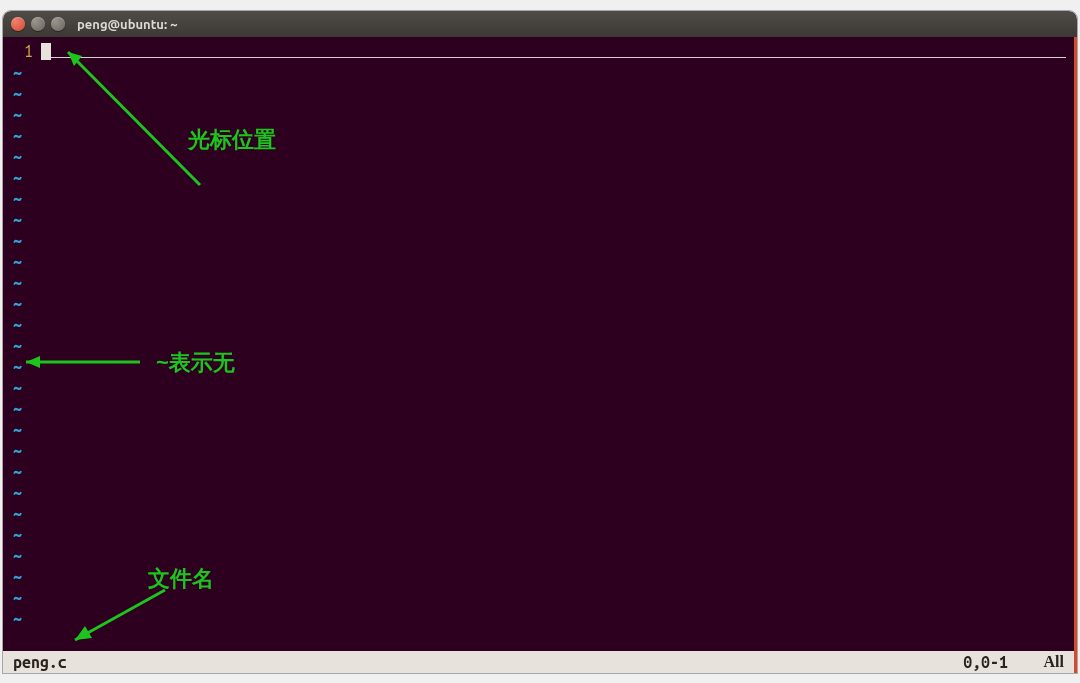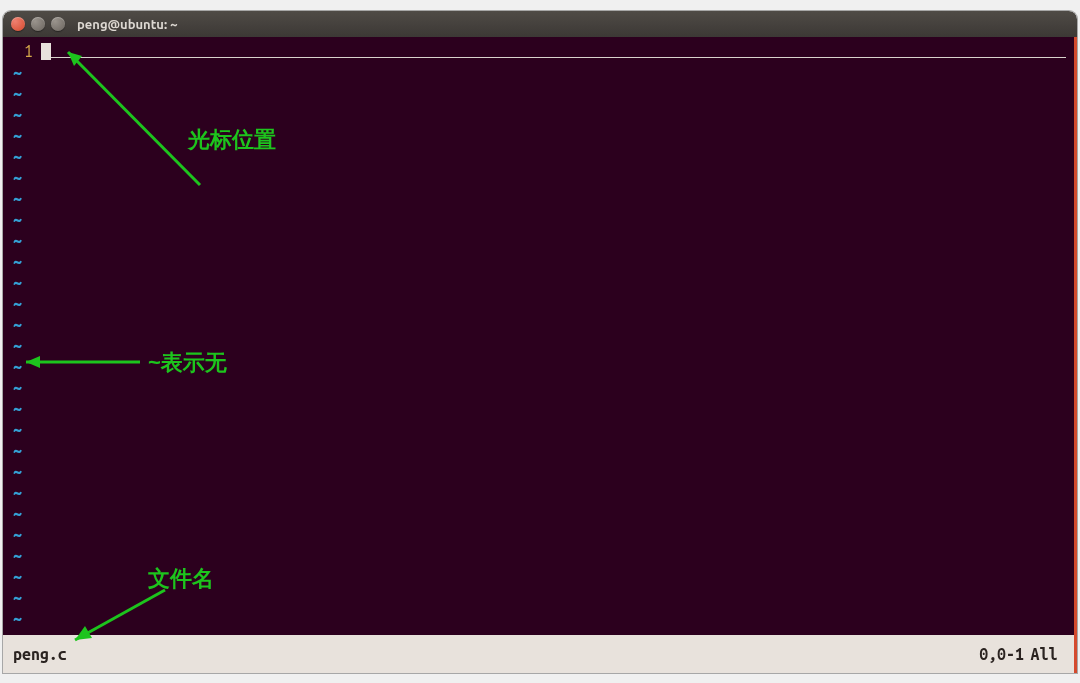--- a/index.html
+++ b/index.html
@@ -88,33 +88,34 @@
       margin-top: 0px;
     }
     .tilde-row {
       color: #34a0d4;
       height: 21px;
       line-height: 21px;
       padding-left: 2px;
       font-weight: bold;
     }
     .status-bar {
-      height: 38px;
+      height: 22px;
       background: #e8e2dc;
       color: #2a2320;
       display: flex;
       align-items: center;
       padding: 0 10px;
       font-weight: bold;
       font-size: 16px;
+      gap: 16px;
     }
     .status-filename { flex: 0 0 auto; }
     .status-spacer { flex: 1; }
     .status-pos { width: 130px; text-align: right; }
-    .status-all { width: 40px; text-align: center; }
+    .status-all { width: 40px; text-align: right; font-family: Liberation Serif, serif; }
 
     .annotation {
       position: absolute;
       color: #1dc41d;
       font-weight: bold;
       font-size: 22px;
       font-family: "Microsoft YaHei", sans-serif;
       pointer-events: none;
     }
     .svg-overlay {
@@ -191,14 +192,14 @@
   <polygon points="68,52 82,56 74,66"></polygon>
 
   <line x1="140" y1="362" x2="26" y2="362"></line>
   <polygon points="26,362 40,356 40,368"></polygon>
 
   <line x1="165" y1="590" x2="75" y2="640"></line>
   <polygon points="75,640 92,638 85,626"></polygon>
 </svg>
 
 <div class="annotation" style="top:125px; left:152px;margin-left:36px;">光标位置</div>
-<div class="annotation" style="top:348px; left:148px;">~表示无</div>
+<div class="annotation" style="top:348px; left:156px;">~表示无</div>
 <div class="annotation" style="top:564px; left:148px;">文件名</div>
 
 </body></html>

